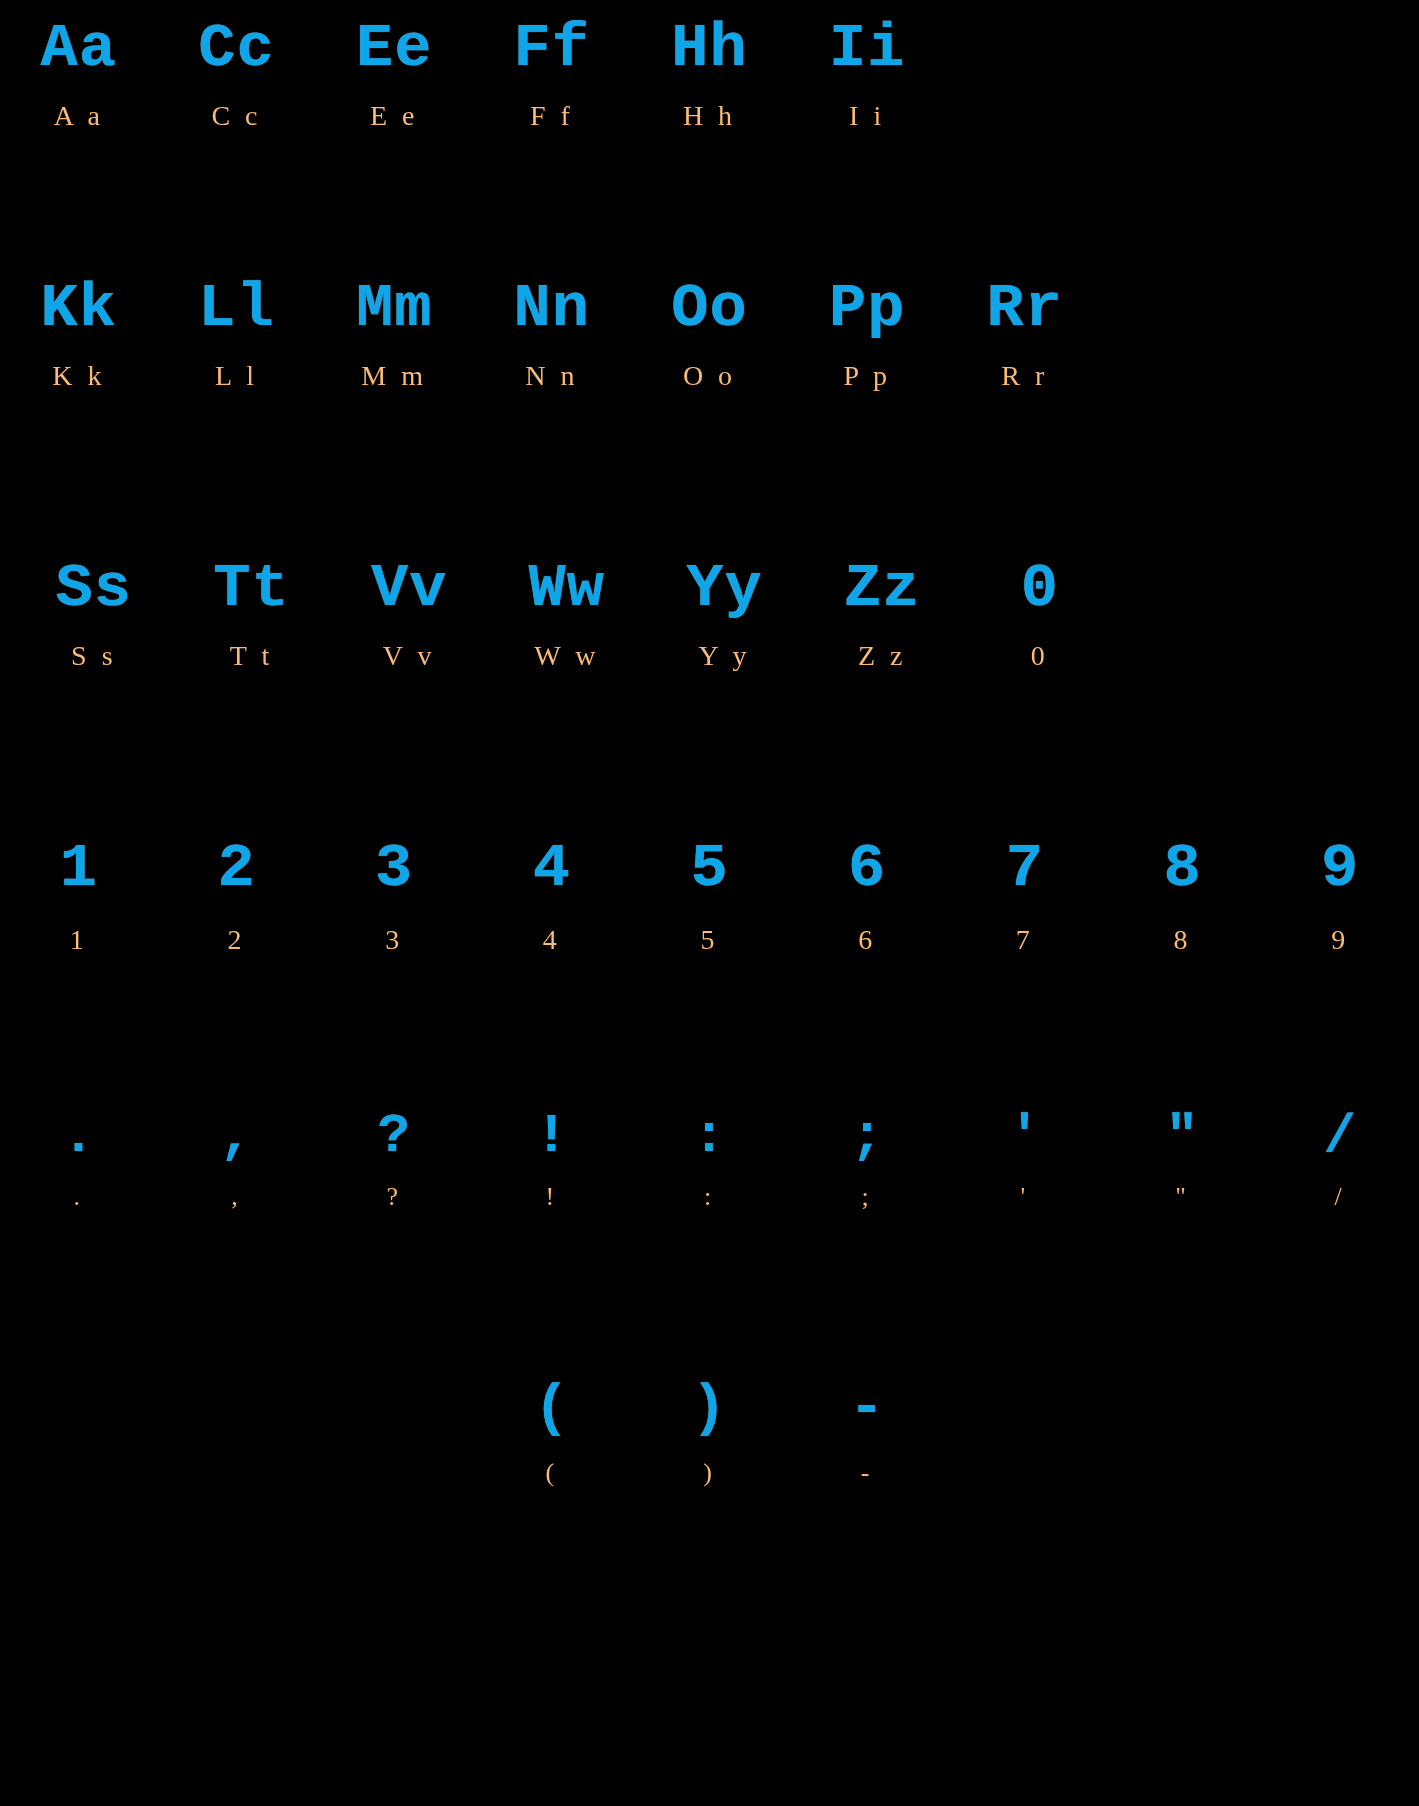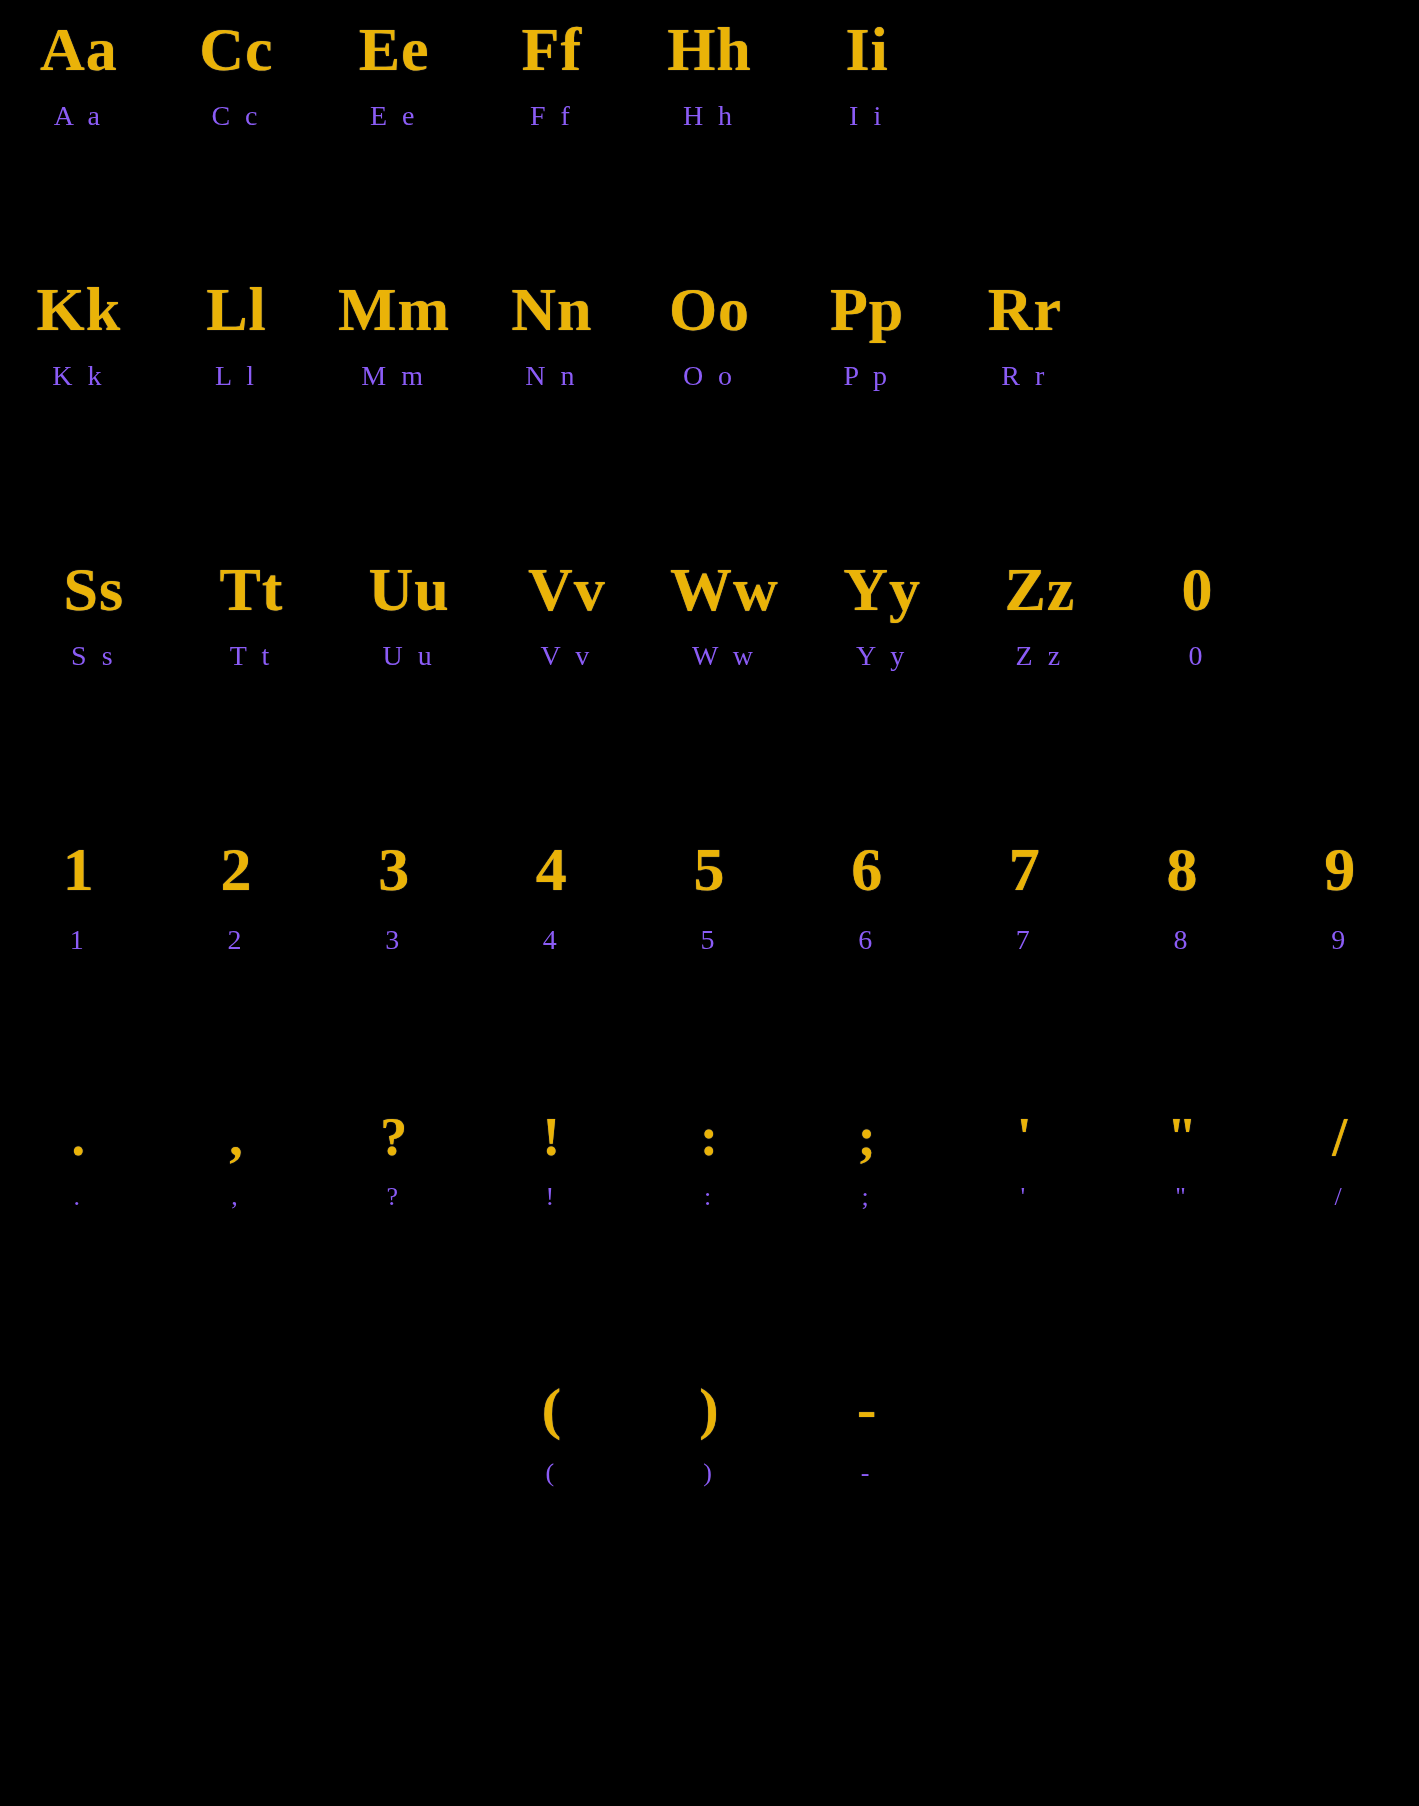--- a/index.html
+++ b/index.html
@@ -27,30 +27,30 @@
     box-sizing: border-box;
     padding: 0 0 0 0;
   }
   .cell {
     display: flex;
     flex-direction: column;
     align-items: center;
     justify-content: flex-start;
   }
   .glyph {
-    font-family: Liberation Serif, serif;
-    color: #eab308;
+    font-family: Liberation Mono, monospace;
+    color: #0ea5e9;
     text-shadow: 0 0 1px #888;
     line-height: 1;
     white-space: pre;
     letter-spacing: 1px;
   }
   .label {
     font-family: "Liberation Serif", serif;
-    color: #8b5cf6;
+    color: #fdba74;
     line-height: 1;
     white-space: pre;
     letter-spacing: 4px;
   }
 
   
   .r-alpha { }
   .r-alpha .glyph { font-size: 62px; font-weight: 700; }
   .r-alpha .label { font-size: 28px; margin-top: 22px; }
 
@@ -139,24 +139,20 @@
   <div class="grid-row r-alpha" id="row3">
     <div class="cell">
       <span class="glyph">Ss</span>
       <span class="label">S s</span>
     </div>
     <div class="cell">
       <span class="glyph">Tt</span>
       <span class="label">T t</span>
     </div>
     <div class="cell">
-      <span class="glyph">Uu</span>
-      <span class="label">U u</span>
-    </div>
-    <div class="cell">
       <span class="glyph">Vv</span>
       <span class="label">V v</span>
     </div>
     <div class="cell">
       <span class="glyph">Ww</span>
       <span class="label">W w</span>
     </div>
     <div class="cell">
       <span class="glyph">Yy</span>
       <span class="label">Y y</span>

